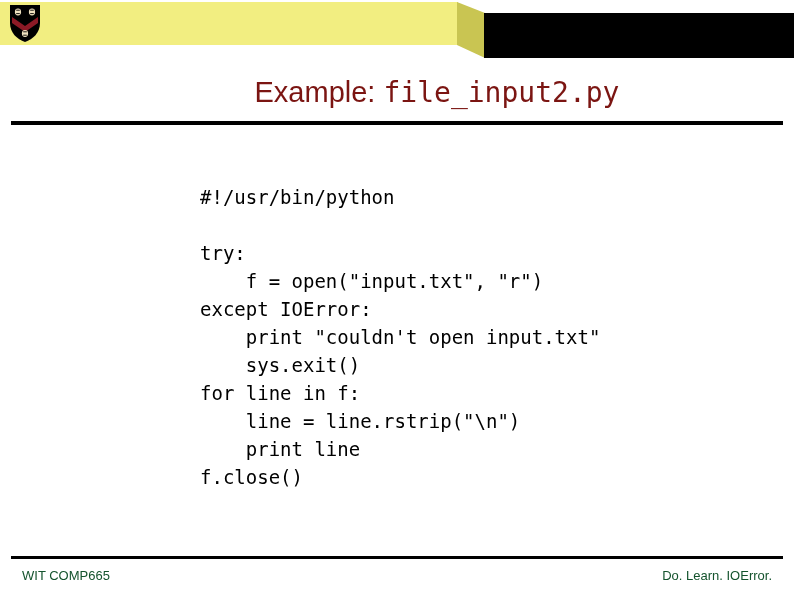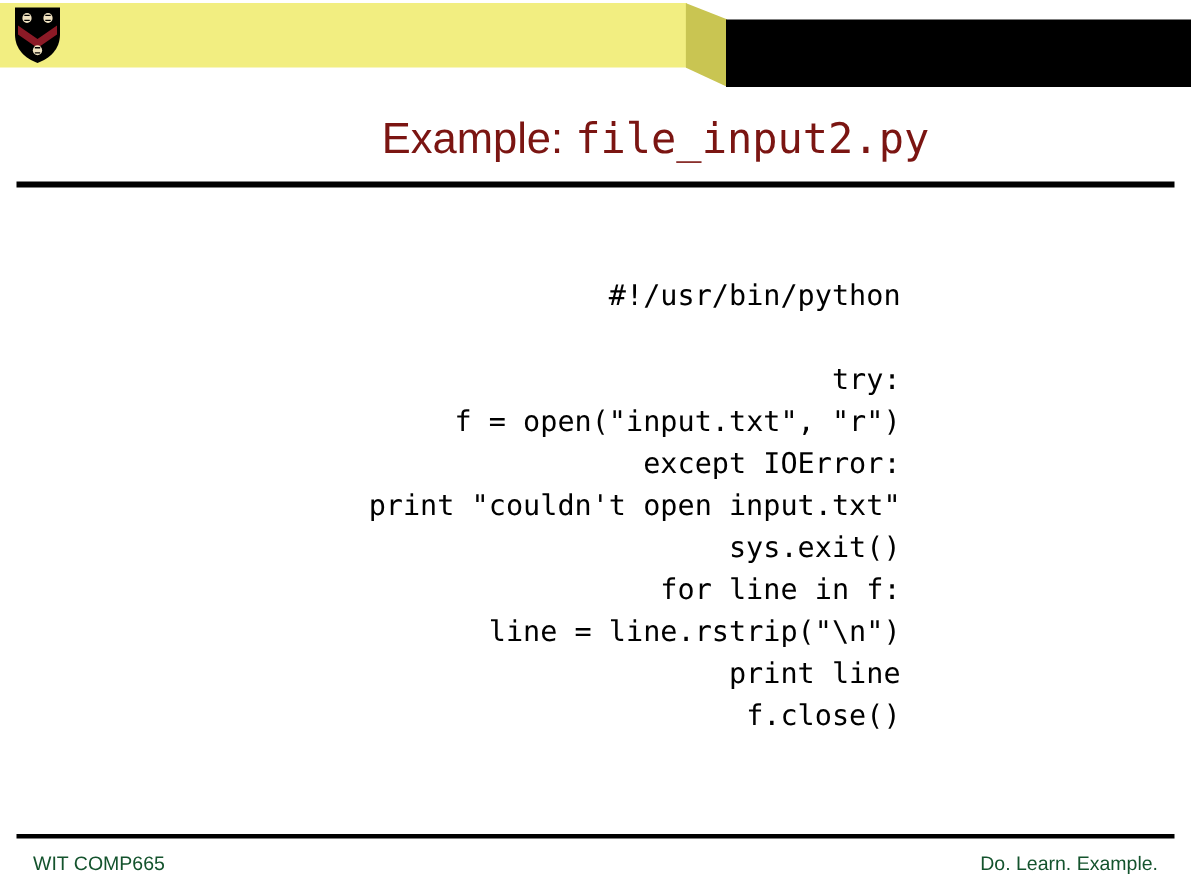--- a/index.html
+++ b/index.html
@@ -112,21 +112,20 @@
     top: 183px;
     font-family: "DejaVu Sans Mono", monospace;
     font-size: 19px;
     line-height: 28px;
     color: #000000;
     white-space: pre;
   }
   .code-line {
     white-space: pre;
     min-height: 28px;
-    text-align: right;
   }
 
   
   .footer-rule {
     position: absolute;
     left: 11px;
     top: 556px;
     width: 772px;
     height: 3px;
     background: #000000;
@@ -191,14 +190,14 @@
 <div class="slide-title"><span class="ttl-plain">Example: </span><span class="ttl-mono">file_input2.py</span></div>
 
 <div class="title-rule"></div>
 
 <div class="code-block"><div class="code-line">#!/usr/bin/python</div><div class="code-line">&nbsp;</div><div class="code-line">try:</div><div class="code-line">    f = open("input.txt", "r")</div><div class="code-line">except IOError:</div><div class="code-line">    print "couldn't open input.txt"</div><div class="code-line">    sys.exit()</div><div class="code-line">for line in f:</div><div class="code-line">    line = line.rstrip("\n")</div><div class="code-line">    print line</div><div class="code-line">f.close()</div></div>
 
 <div class="footer-rule"></div>
 
 <div class="footer">
   <span class="footer-left">WIT COMP665</span>
-  <span class="footer-right">Do. Learn. Example.</span>
+  <span class="footer-right">Do. Learn. IOError.</span>
 </div>
 
 </body></html>

